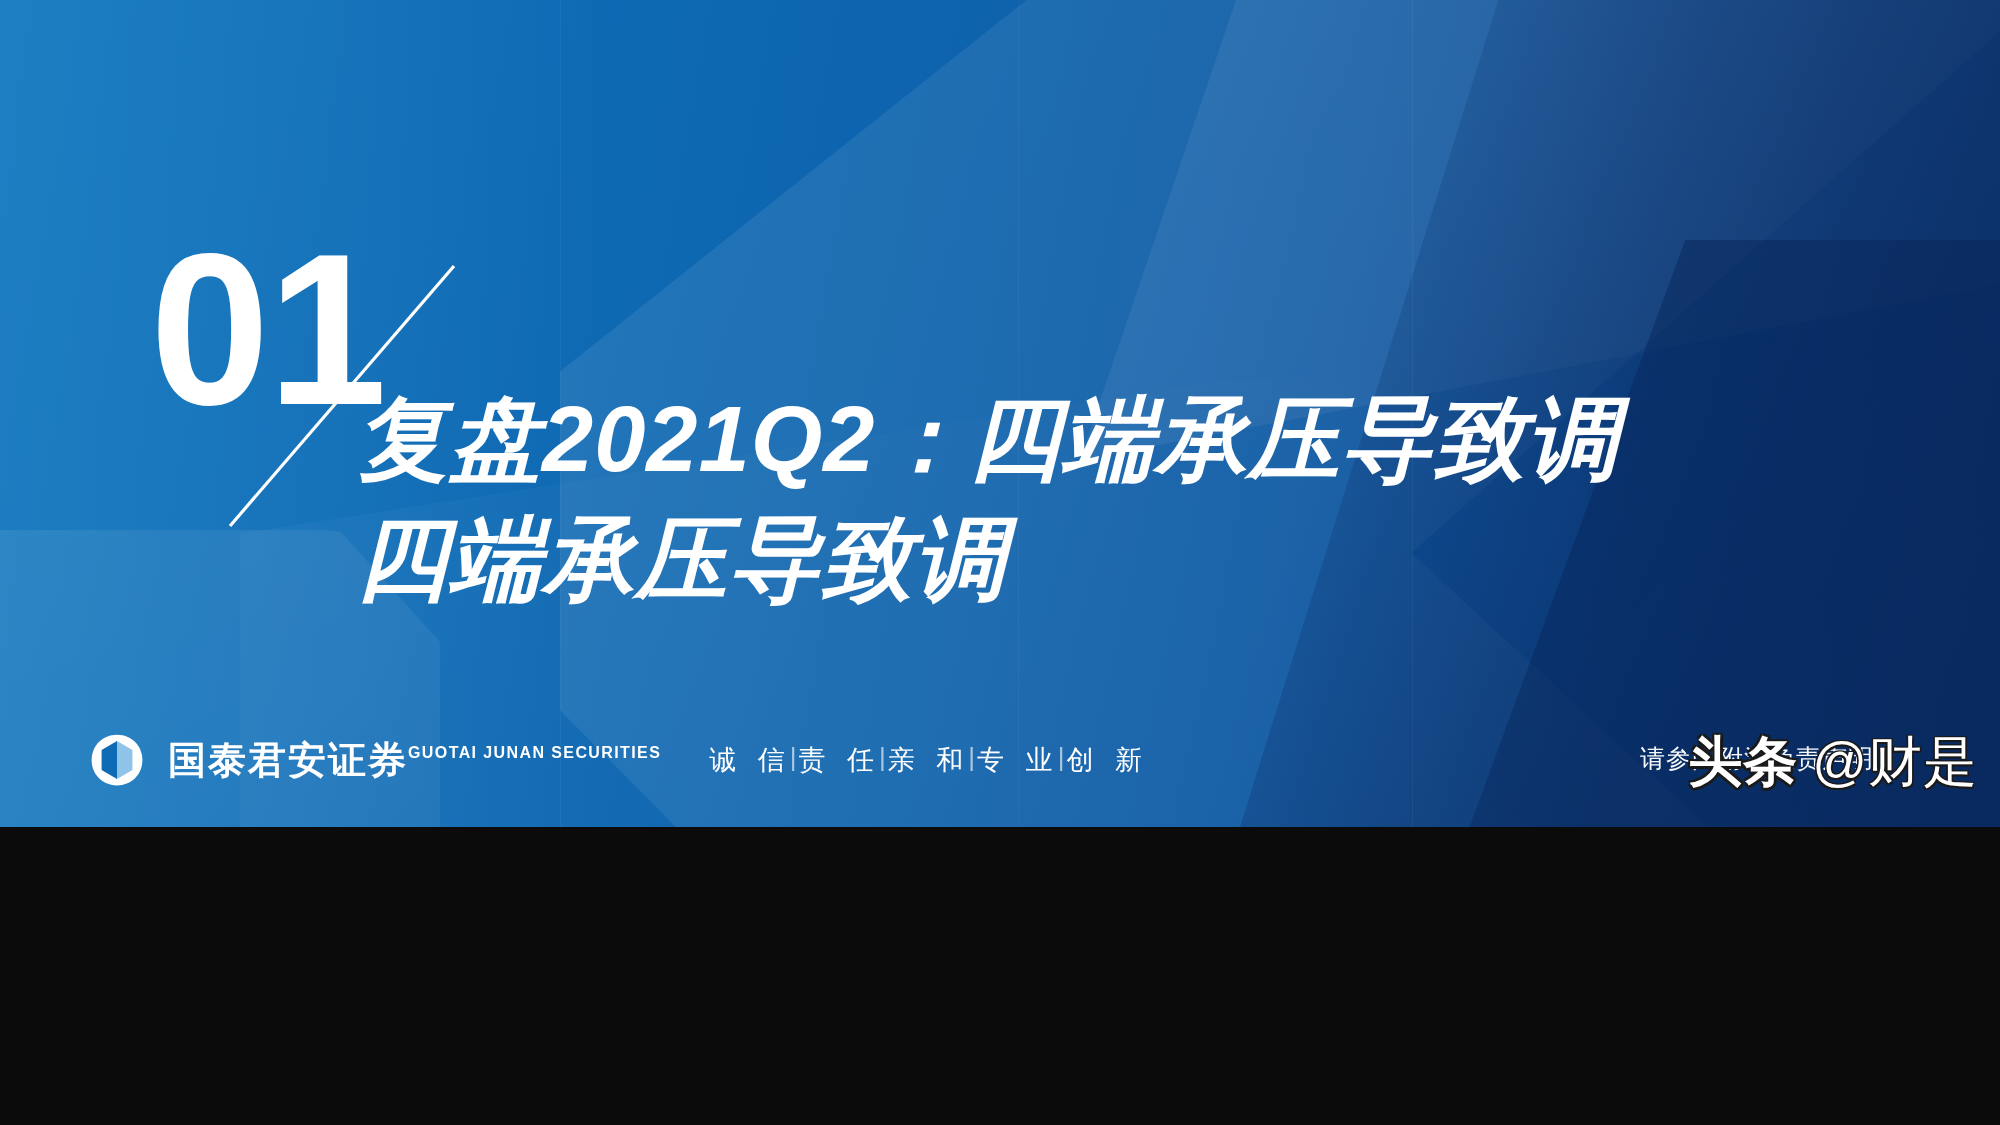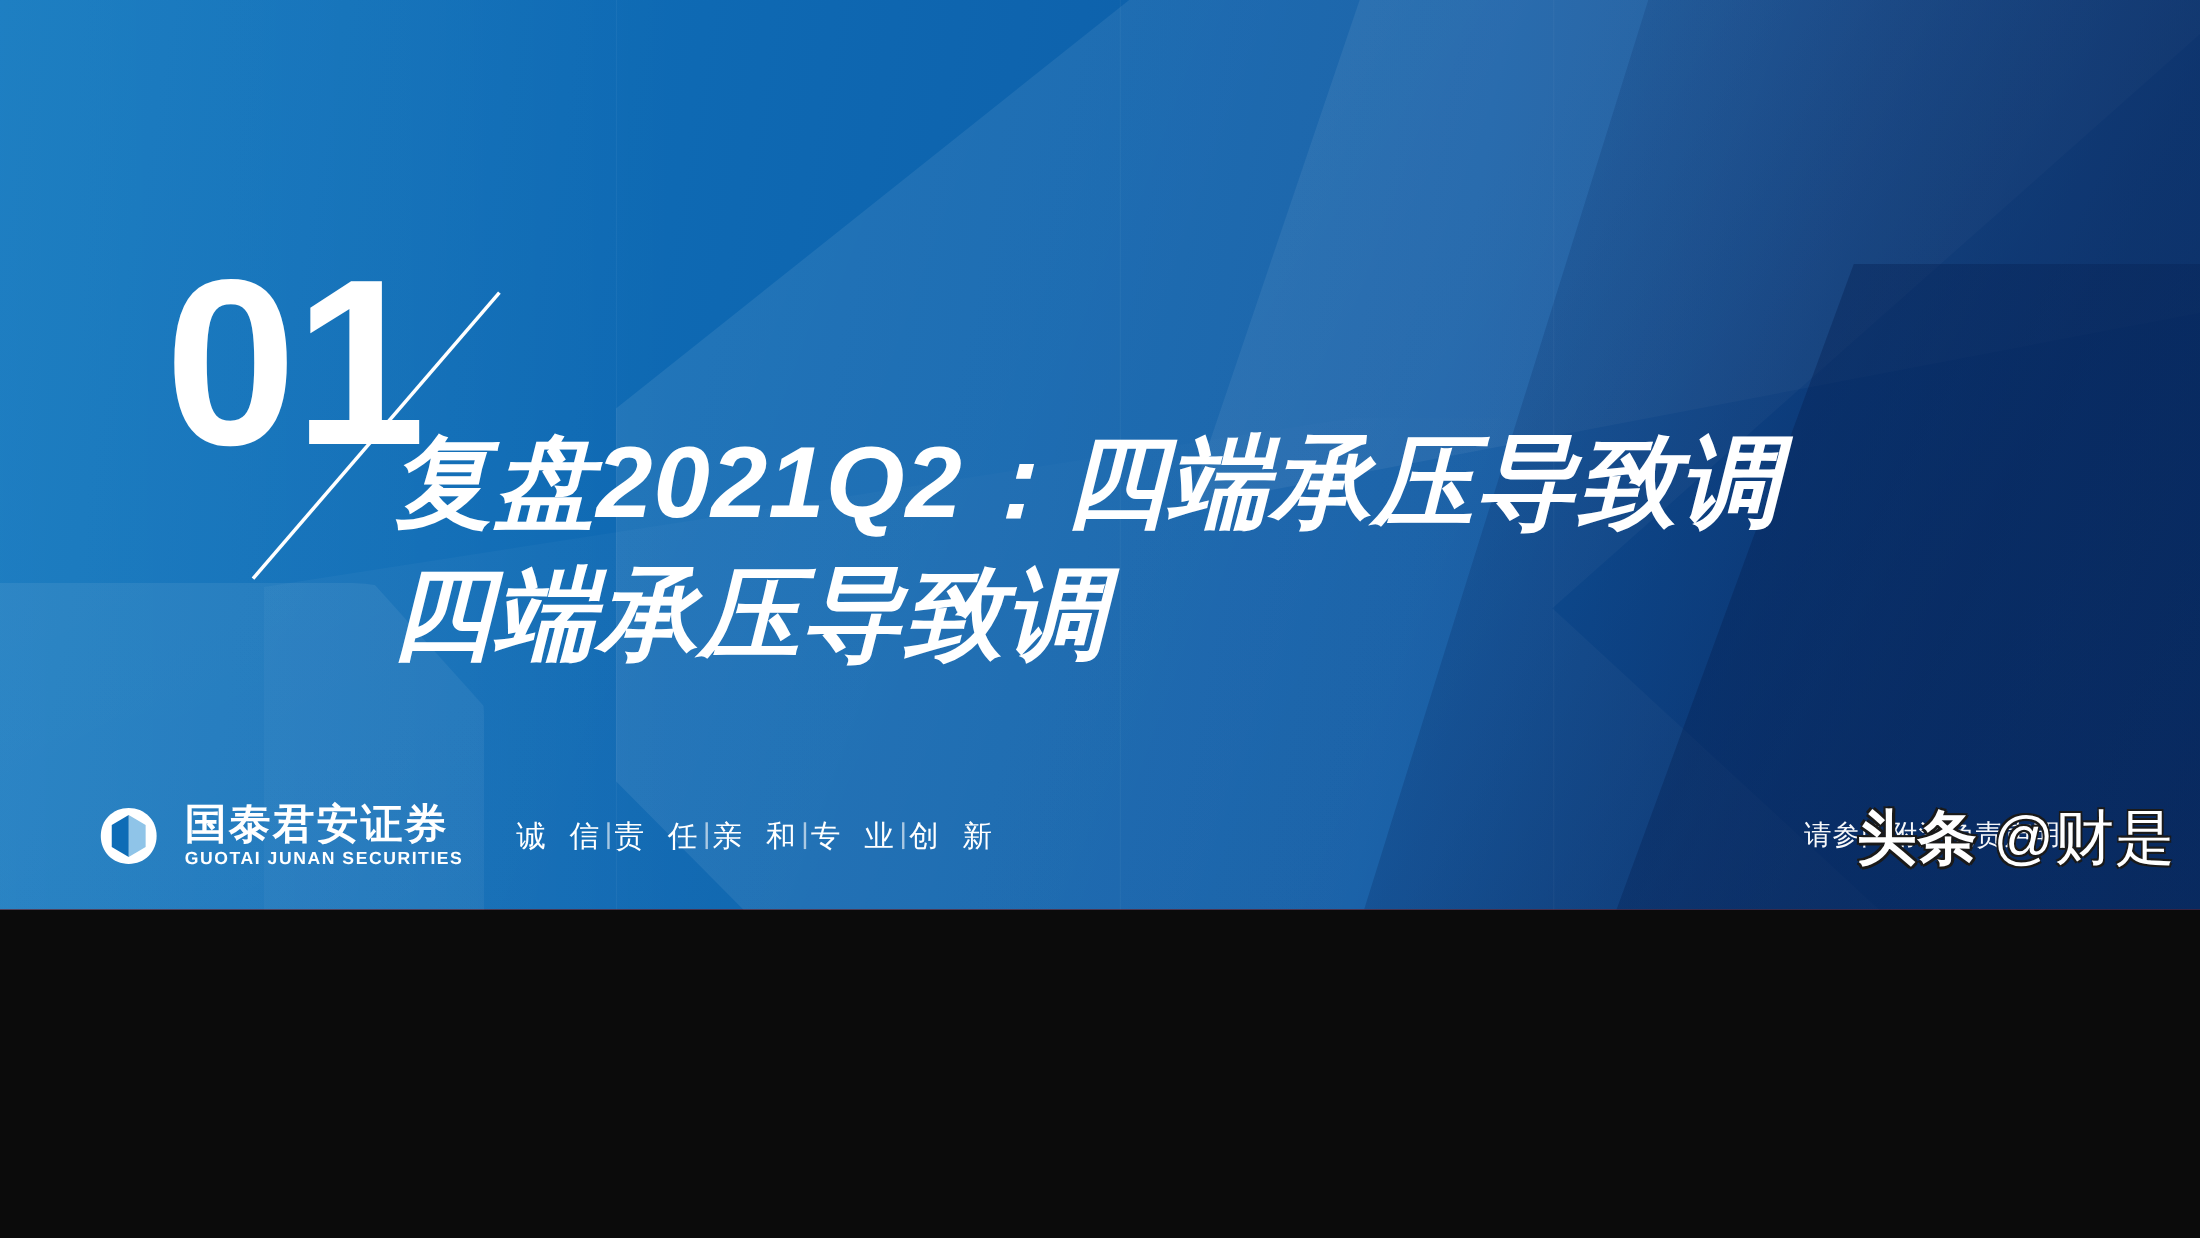--- a/index.html
+++ b/index.html
@@ -127,21 +127,21 @@
   
   .footer-brand {
     position: absolute;
     left: 88px;
     bottom: 38px;
     display: flex;
     align-items: center;
     gap: 22px;
   }
   .logo-mark { width: 58px; height: 58px; flex: 0 0 auto; }
-  .logo-words { display: flex; flex-direction: column; line-height: 1; }
+  .logo-words { display: flex; flex-direction: row; line-height: 1; }
   .logo-cn {
     font-size: 38px;
     font-weight: 700;
     color: #ffffff;
     letter-spacing: 2px;
   }
   .logo-en {
     font-size: 16px;
     font-weight: 700;
     color: #ffffff;

